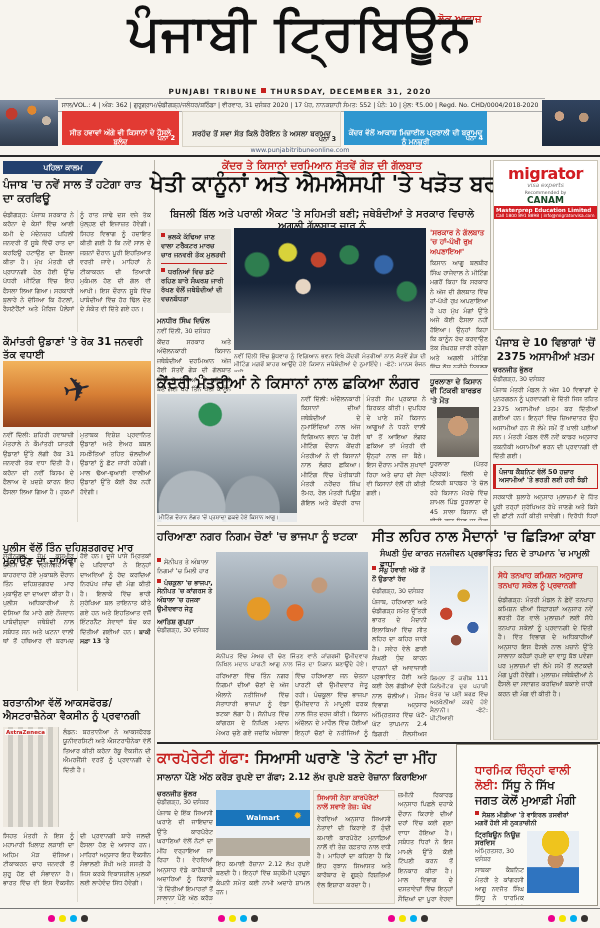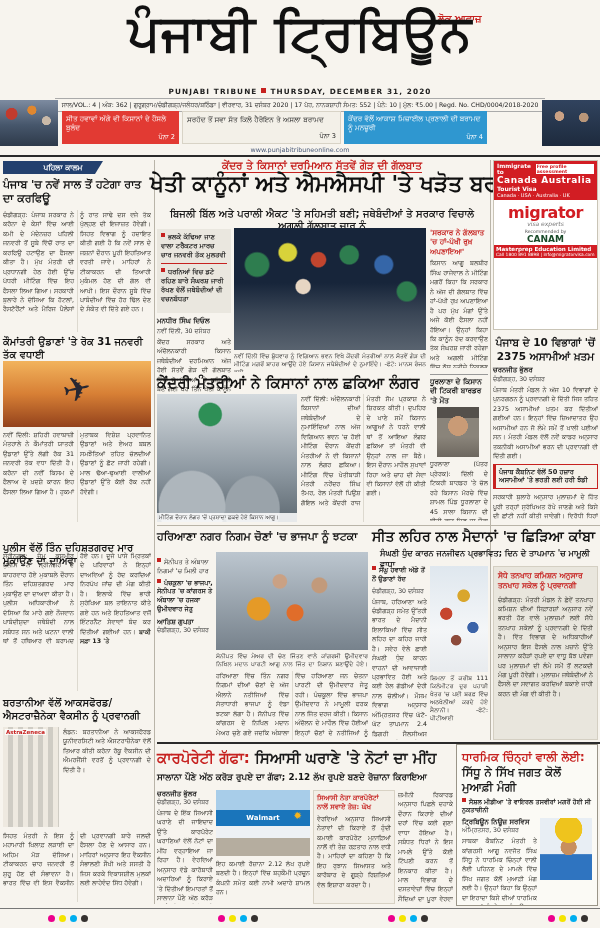--- a/index.html
+++ b/index.html
@@ -16,21 +16,21 @@
   .more{font-weight:bold;}
   .rb::before{content:"";display:inline-block;width:4px;height:4px;background:#c6211f;margin-right:3px;vertical-align:2px;}
   .rule{position:absolute;background:#b9b4a8;}
   
   #mast-title{left:0;top:4px;width:600px;text-align:center;font-size:50px;font-weight:900;letter-spacing:1px;white-space:nowrap;color:#111;}
   #mast-tag{left:438px;top:13px;font-size:10px;font-weight:bold;color:#c6211f;}
   #engline{left:0;top:87px;width:600px;text-align:center;font-size:7.3px;font-weight:bold;letter-spacing:1.1px;color:#222;}
   #engline .sq{display:inline-block;width:5px;height:5px;background:#c6211f;margin:0 4px;vertical-align:1px;}
   #infobar{left:55px;top:98px;width:490px;text-align:center;font-size:6.2px;color:#222;border-top:1px solid #aaa;border-bottom:1px solid #aaa;padding:2px 0;}
   
-  .teaser{position:absolute;top:111px;height:33px;padding:3px 4px;box-sizing:border-box;font-size:7.2px;font-weight:normal;line-height:1.3;}
+  .teaser{position:absolute;top:111px;height:33px;padding:17px 4px;box-sizing:border-box;font-size:7.2px;font-weight:bold;line-height:1.3;text-align:center;}
   .teaser .pg{position:absolute;right:4px;bottom:2px;font-size:6.6px;}
   #teaser1{left:62px;width:117px;background:#e23a33;color:#fff;}
   #teaser2{left:182px;width:159px;background:#f3f0e8;color:#222;border:1px solid #d8d3c6;}
   #teaser3{left:344px;width:143px;background:#2f97d0;color:#fff;}
   #website{left:0;top:146px;width:600px;text-align:center;font-size:6.4px;color:#4a5a78;}
   
   .ph-farmers{background:radial-gradient(circle at 20% 30%,#c23b2e 0 10%,transparent 11%),radial-gradient(circle at 55% 22%,#e0872f 0 9%,transparent 10%),radial-gradient(circle at 80% 45%,#c9b9a8 0 8%,transparent 9%),linear-gradient(180deg,#7d8ba0,#46566b 55%,#2e3a4a);}
   .ph-pressmen{background:radial-gradient(circle at 30% 35%,#caa184 0 9%,transparent 10%),radial-gradient(circle at 72% 38%,#b99679 0 9%,transparent 10%),linear-gradient(180deg,#31435e,#1d2a3d);}
   .ph-meeting{background:radial-gradient(circle at 12% 30%,#2e7d4f 0 6%,transparent 7%),radial-gradient(circle at 28% 20%,#d8d23a 0 5%,transparent 6%),radial-gradient(circle at 44% 26%,#c2452e 0 5%,transparent 6%),radial-gradient(circle at 60% 22%,#2e7d4f 0 6%,transparent 7%),radial-gradient(circle at 78% 30%,#3566a8 0 5%,transparent 6%),radial-gradient(circle at 90% 52%,#2e7d4f 0 5%,transparent 6%),radial-gradient(circle at 36% 48%,#e7d6c3 0 5%,transparent 6%),linear-gradient(180deg,#17253a 0 45%,#3a4656 70%,#59636f);}
   .ph-langar{background:radial-gradient(circle at 38% 16%,#2e8f56 0 8%,transparent 9%),radial-gradient(ellipse at 25% 88%,#aeb6bc 0 22%,transparent 23%),radial-gradient(ellipse at 68% 90%,#9aa3aa 0 20%,transparent 21%),linear-gradient(180deg,#d4dade,#8d98a1 60%,#5f6a72);}
@@ -53,21 +53,21 @@
   #lead-bullets{left:157px;top:229px;width:74px;height:84px;background:#eae7df;padding:4px;box-sizing:border-box;}
   #lead-bullets .bi{font-size:6.7px;font-weight:bold;line-height:1.35;margin-bottom:4px;border-bottom:1px solid #c6211f;padding-bottom:3px;}
   #lead-bullets .bi:last-child{border-bottom:none;}
   .qbox-title{font-size:7.3px;font-weight:bold;color:#c6211f;line-height:1.3;margin-bottom:2px;}
   #death-box .t{font-size:7.3px;font-weight:bold;line-height:1.3;color:#141414;}
   #salary-box{background:#e9e6dd;padding:4px;box-sizing:border-box;border:1px solid #d4cfc2;}
   #salary-box .t{font-size:7.6px;font-weight:bold;color:#c6211f;line-height:1.35;margin-bottom:3px;}
   #vac-high{border:1px solid #c6211f;border-left:3px solid #c6211f;background:#f6f2ea;padding:3px;font-size:6.6px;font-weight:bold;line-height:1.35;margin:3px 0;color:#1c1c1c;}
   #corp-box{background:#f3efe7;border:1px solid #d8d2c4;padding:3px;box-sizing:border-box;}
   #corp-box .t{font-size:6.8px;font-weight:bold;color:#c6211f;line-height:1.3;margin-bottom:2px;}
-  #sidhu-card{border:1px solid #9a9588;background:#fbfaf5;padding:5px;box-sizing:border-box;}
+  #sidhu-card{border:1px solid #9a9588;background:#fbfaf5;padding:18px;box-sizing:border-box;}
   
   #footer-line{left:0;top:908px;width:600px;border-top:1px solid #777;}
   .cmyk{position:absolute;top:915px;display:flex;gap:4px;}
   .cmyk i{width:7px;height:7px;border-radius:50%;display:block;}
   .c1{background:#00aeef;} .c2{background:#ec008c;} .c3{background:#f5e400;} .c4{background:#35312f;}
 </style>
 </head>
 <body>
 
 <div id="page">
@@ -126,29 +126,20 @@
     <div style="position:absolute;left:0;bottom:0;width:100%;background:rgba(255,255,255,.85);font-size:5.5px;padding:1px 2px;box-sizing:border-box;" class="cap">ਮੀਟਿੰਗ ਦੌਰਾਨ ਲੰਗਰ 'ਚੋਂ ਪ੍ਰਸ਼ਾਦਾ ਛਕਦੇ ਹੋਏ ਕਿਸਾਨ ਆਗੂ।</div>
   </div>
   <div class="abs tiny cols2" style="left:301px;top:394px;width:125px;height:128px;">ਨਵੀਂ ਦਿੱਲੀ: ਅੰਦੋਲਨਕਾਰੀ ਕਿਸਾਨਾਂ ਦੀਆਂ ਜਥੇਬੰਦੀਆਂ ਦੇ ਨੁਮਾਇੰਦਿਆਂ ਨਾਲ ਅੱਜ ਵਿਗਿਆਨ ਭਵਨ 'ਚ ਹੋਈ ਮੀਟਿੰਗ ਦੌਰਾਨ ਕੇਂਦਰੀ ਮੰਤਰੀਆਂ ਨੇ ਵੀ ਕਿਸਾਨਾਂ ਨਾਲ ਲੰਗਰ ਛਕਿਆ। ਮੀਟਿੰਗ ਵਿੱਚ ਖੇਤੀਬਾੜੀ ਮੰਤਰੀ ਨਰੇਂਦਰ ਸਿੰਘ ਤੋਮਰ, ਰੇਲ ਮੰਤਰੀ ਪਿਊਸ਼ ਗੋਇਲ ਅਤੇ ਕੇਂਦਰੀ ਰਾਜ ਮੰਤਰੀ ਸੋਮ ਪ੍ਰਕਾਸ਼ ਨੇ ਸ਼ਿਰਕਤ ਕੀਤੀ। ਦੁਪਹਿਰ ਦੇ ਖਾਣੇ ਸਮੇਂ ਕਿਸਾਨ ਆਗੂਆਂ ਨੇ ਧਰਨੇ ਵਾਲੀ ਥਾਂ ਤੋਂ ਆਇਆ ਲੰਗਰ ਛਕਿਆ ਤਾਂ ਮੰਤਰੀ ਵੀ ਉਨ੍ਹਾਂ ਨਾਲ ਜਾ ਬੈਠੇ। ਇਸ ਦੌਰਾਨ ਮਾਹੌਲ ਸੁਖਾਵਾਂ ਰਿਹਾ ਅਤੇ ਚਾਹ ਦੀ ਸੇਵਾ ਵੀ ਕਿਸਾਨਾਂ ਵੱਲੋਂ ਹੀ ਕੀਤੀ ਗਈ।</div>
   <div class="abs" id="death-box" style="left:430px;top:374px;width:58px;height:148px;overflow:hidden;border-top:1px solid #999;padding-top:2px;">
     <div class="t">ਧੂਰਲਾਣਾ ਦੇ ਕਿਸਾਨ ਦੀ ਟਿਕਰੀ ਬਾਰਡਰ 'ਤੇ ਮੌਤ</div>
     <div class="ph ph-portrait" style="position:relative;left:7px;top:2px;width:42px;height:50px;"></div>
     <div class="tiny" style="margin-top:4px;height:62px;">ਧੂਰਲਾਣਾ (ਪੱਤਰ ਪ੍ਰੇਰਕ): ਦਿੱਲੀ ਦੇ ਟਿਕਰੀ ਬਾਰਡਰ 'ਤੇ ਚੱਲ ਰਹੇ ਕਿਸਾਨ ਮੋਰਚੇ ਵਿੱਚ ਸ਼ਾਮਲ ਪਿੰਡ ਧੂਰਲਾਣਾ ਦੇ 45 ਸਾਲਾ ਕਿਸਾਨ ਦੀ ਬੀਤੀ ਰਾਤ ਦਿਲ ਦਾ ਦੌਰਾ ਪੈਣ ਕਾਰਨ ਮੌਤ ਹੋ ਗਈ। ਉਹ ਪਿਛਲੇ ਇੱਕ ਮਹੀਨੇ ਤੋਂ ਮੋਰਚੇ ਵਿੱਚ ਡਟਿਆ ਹੋਇਆ ਸੀ। ਪਰਿਵਾਰ ਵਿੱਚ ਪਤਨੀ ਅਤੇ ਦੋ ਬੱਚੇ ਹਨ।</div>
   </div>
 
   <div class="abs" style="left:493px;top:160px;width:105px;height:170px;border:1px solid #c9c4b6;box-sizing:border-box;background:#fff;">
-    <div style="background:#d21d23;color:#fff;padding:2px 3px;">
-      <div style="display:flex;justify-content:space-between;align-items:center;">
-        <span style="font-size:5.8px;font-weight:bold;">Immigrate to</span>
-        <span style="font-size:4.6px;background:#fff;color:#d21d23;padding:0 1px;font-weight:bold;">Free profile assessment</span>
-      </div>
-      <div style="font-size:9px;font-weight:bold;letter-spacing:.5px;">Canada  Australia</div>
-      <div style="font-size:6px;font-weight:bold;">Tourist Visa</div>
-      <div style="font-size:5px;">Canada · USA · Australia · UK</div>
-    </div>
     <div style="text-align:center;padding:3px 0 1px;">
       <span style="font-size:16px;font-weight:900;color:#d21d23;letter-spacing:-.5px;">migrator</span>
       <div style="font-size:6px;font-style:italic;color:#777;margin-top:-2px;">visa experts</div>
       <div style="font-size:4.6px;color:#555;margin-top:2px;">Recommended by</div>
       <div style="font-size:9px;font-weight:900;color:#1a4b2a;">CANAM</div>
     </div>
     <div style="background:#d21d23;color:#fff;padding:1px 2px;">
       <div style="font-size:5.6px;font-weight:bold;">Masterprep Education Limited</div>
       <div style="font-size:4.4px;">Call 1800 891 8898 | info@migratorvisa.com</div>
     </div>

